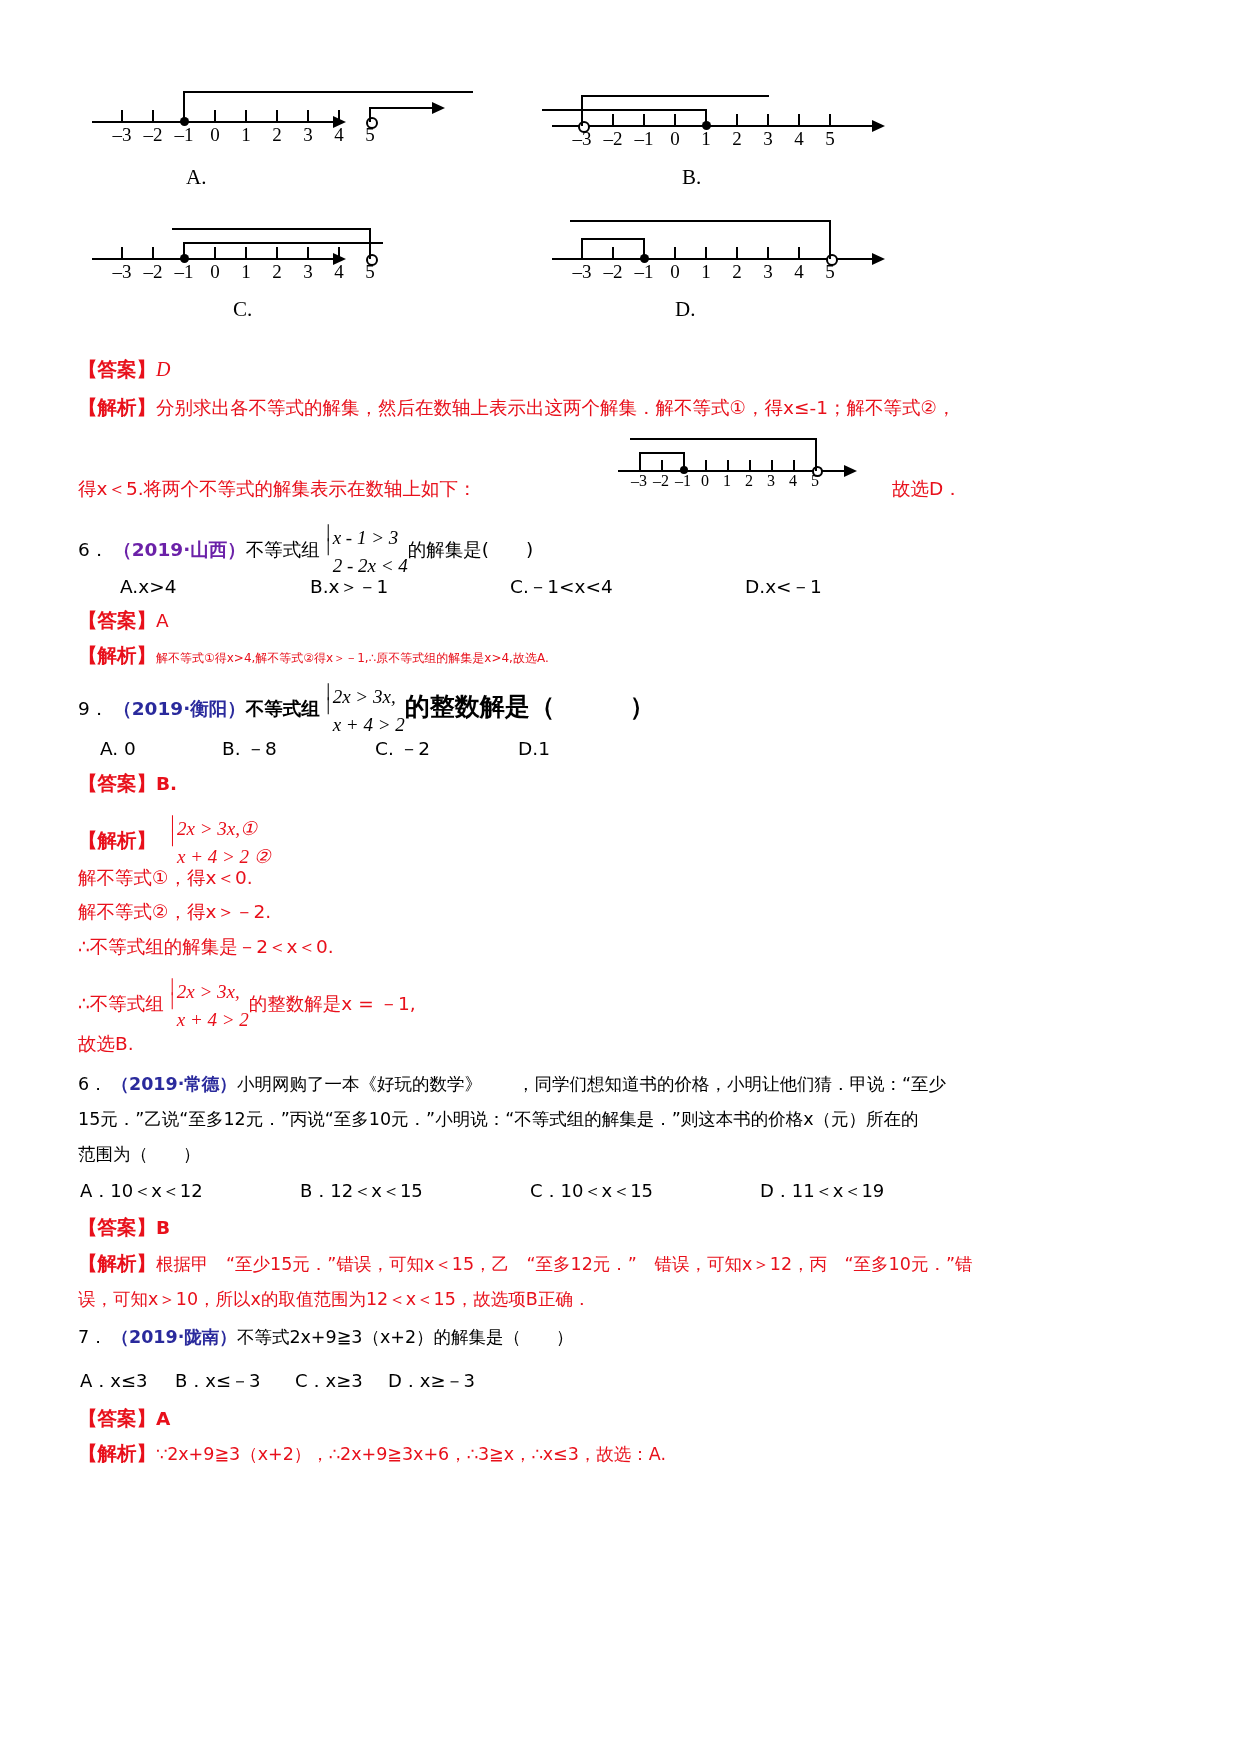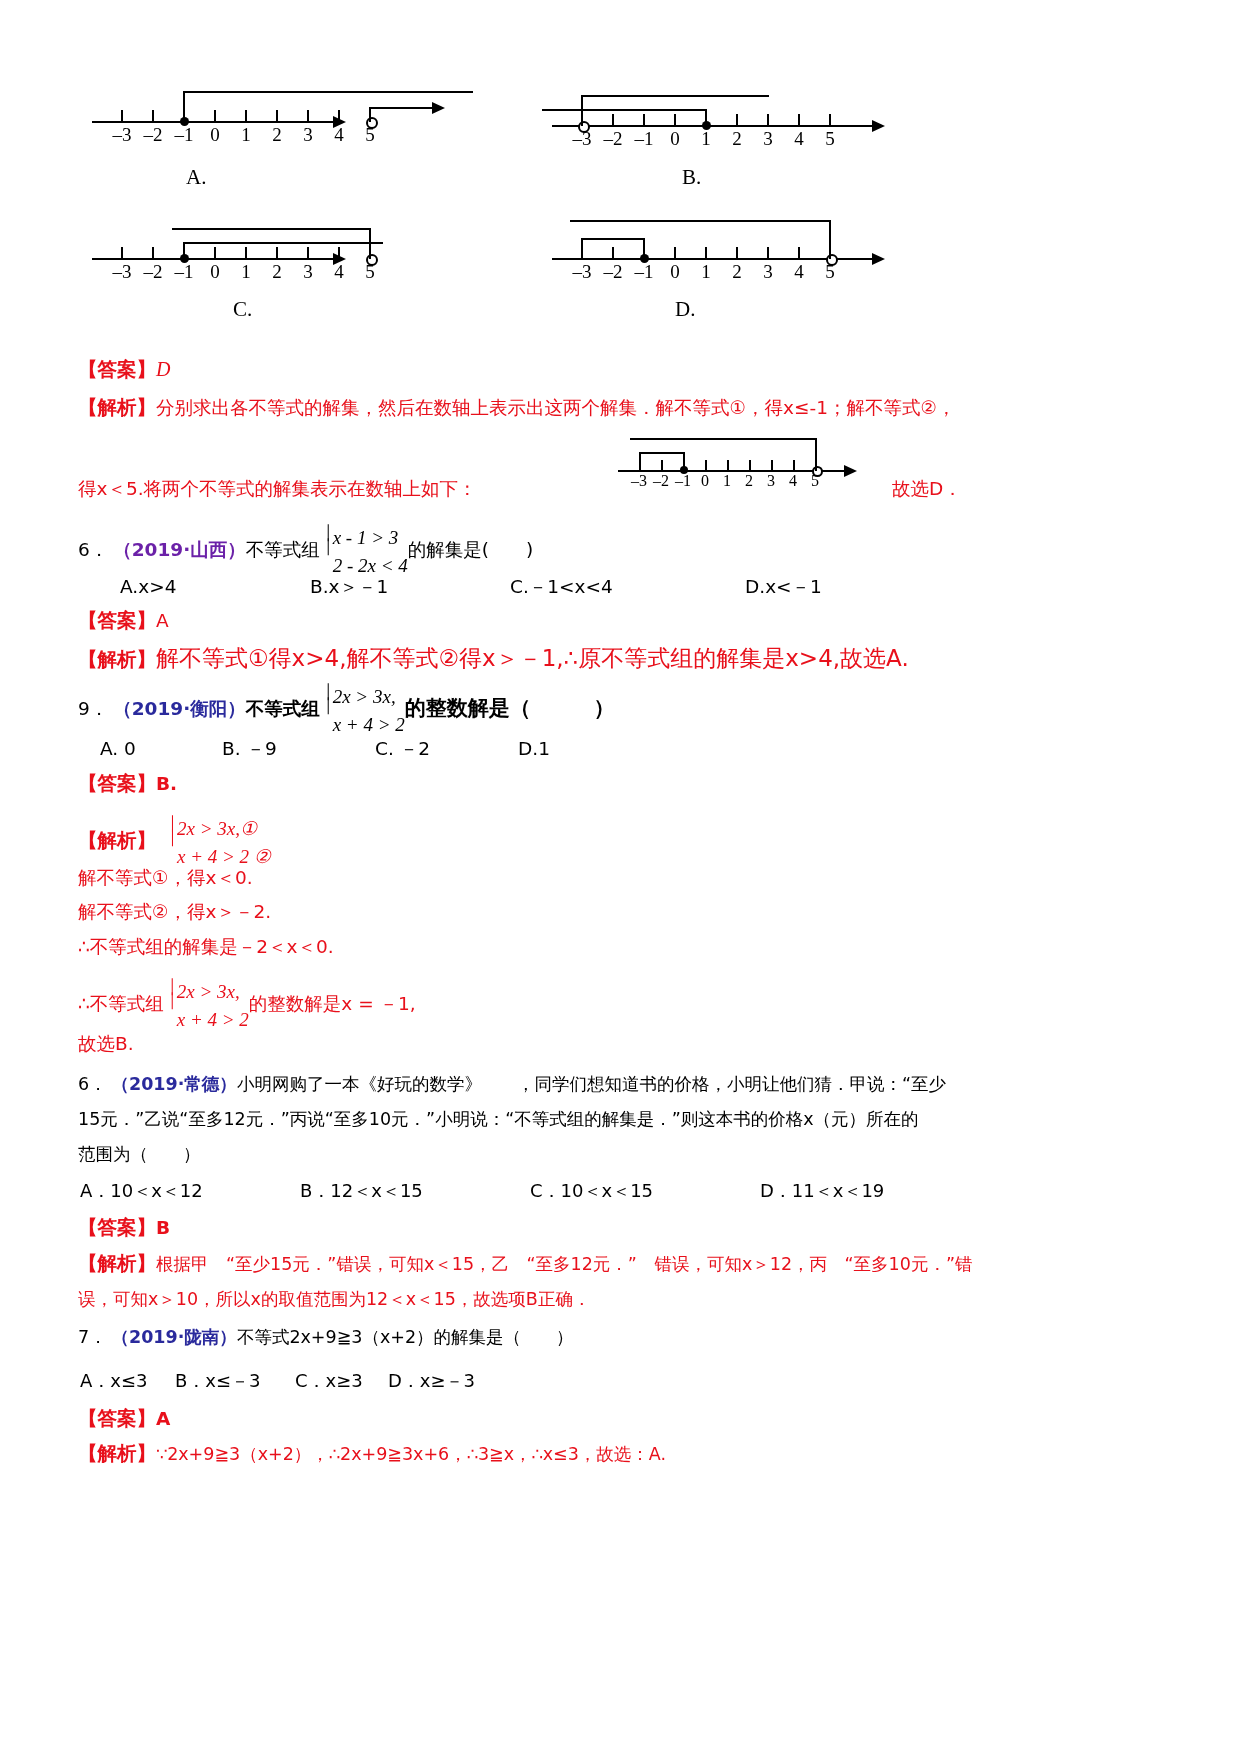--- a/index.html
+++ b/index.html
@@ -320,36 +320,36 @@
     <span class="cn">C.－1&lt;x&lt;4</span>
   </div>
   <div class="row" style="left:745px; top:575px; font-size:18.5px;">
     <span class="cn">D.x&lt;－1</span>
   </div>
 
   <div class="row" style="left:78px; top:609px;">
     <span class="tagbox">【答案】</span><span class="red cn" style="font-size:18.5px;">A</span>
   </div>
   <div class="row" style="left:78px; top:644px;">
-    <span class="tagbox">【解析】</span><span class="red cn" style="font-size:23px;">解不等式①得x&gt;4,解不等式②得x＞－1,∴原不等式组的解集是x&gt;4,故选A.</span>
+    <span class="tagbox">【解析】</span><span class="red cn" style="font-size:12px;">解不等式①得x&gt;4,解不等式②得x＞－1,∴原不等式组的解集是x&gt;4,故选A.</span>
   </div>
 
   <div class="row" style="left:78px; top:683px;">
     <span class="cn" style="font-size:18.5px;">9．</span>
     <span class="cn blue-p" style="font-size:18.5px; font-weight:bold;">（2019·衡阳）</span><span class="cn" style="font-size:18.5px; font-weight:bold;">不等式组</span><span class="sys"><span class="brace">
           <i>｜</i>
           <i>｜</i>
-        </span><span class="ln">2x &gt; 3x,</span><span class="ln">x + 4 &gt; 2</span></span><span class="cn" style="font-size:21px; font-weight:bold;">的整数解是（　　　）</span>
+        </span><span class="ln">2x &gt; 3x,</span><span class="ln">x + 4 &gt; 2</span></span><span class="cn" style="font-size:25px; font-weight:bold;">的整数解是（　　　）</span>
   </div>
 
   <div class="row" style="left:100px; top:737px; font-size:18.5px;">
     <span class="cn">A. 0</span>
   </div>
   <div class="row" style="left:222px; top:737px; font-size:18.5px;">
-    <span class="cn">B. －9</span>
+    <span class="cn">B. －8</span>
   </div>
   <div class="row" style="left:375px; top:737px; font-size:18.5px;">
     <span class="cn">C. －2</span>
   </div>
   <div class="row" style="left:518px; top:737px; font-size:18.5px;">
     <span class="cn">D.1</span>
   </div>
 
   <div class="row" style="left:78px; top:772px;">
     <span class="tagbox">【答案】</span><span class="red cn" style="font-size:18.5px; font-weight:bold;">B.</span>

